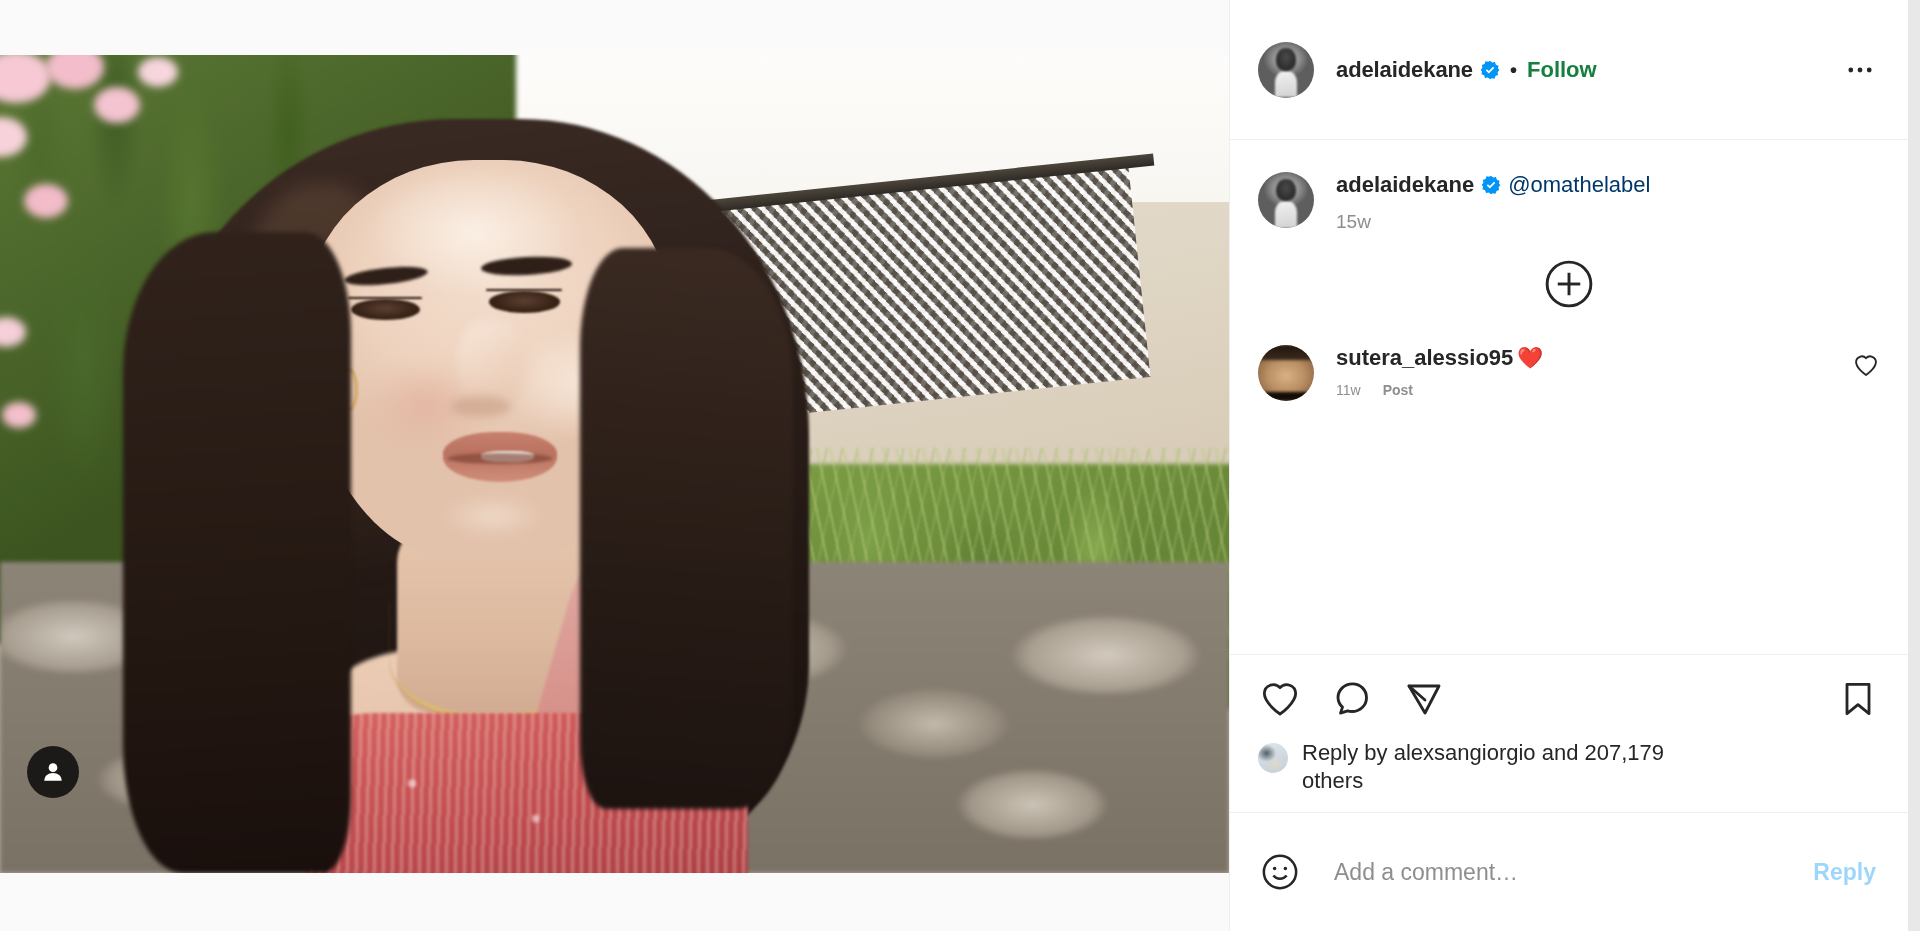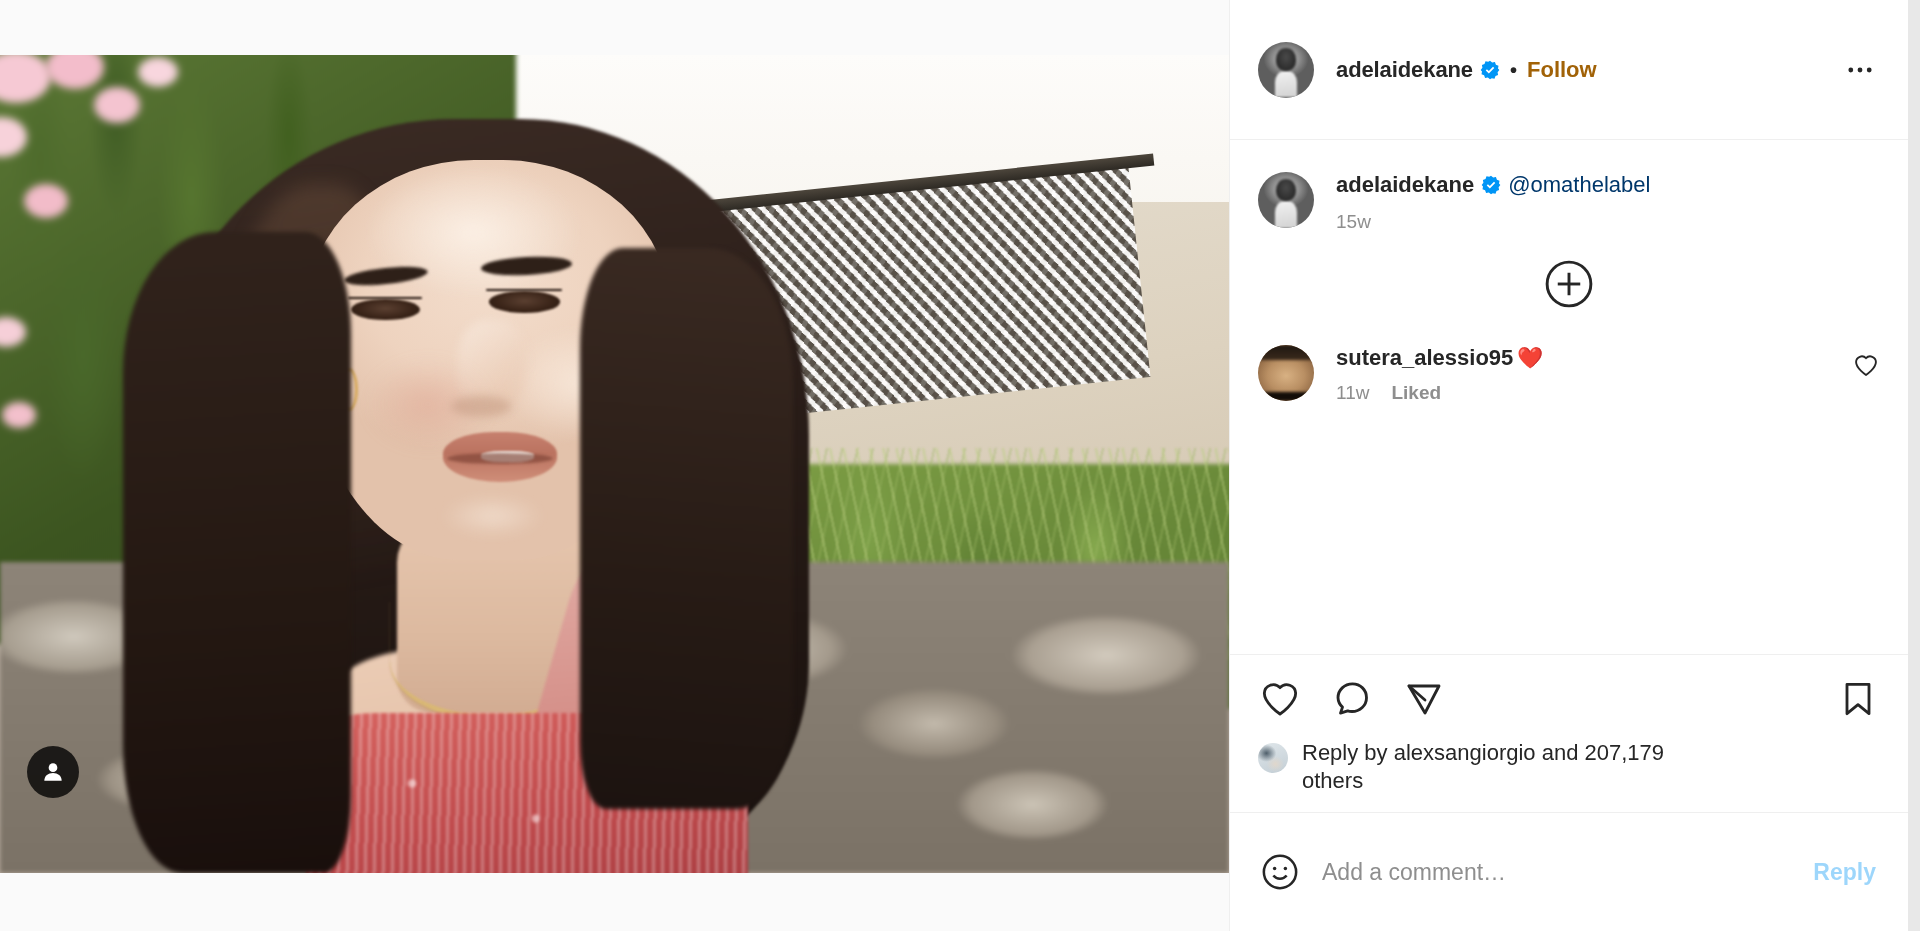--- a/index.html
+++ b/index.html
@@ -398,21 +398,21 @@
 
   .dot-sep {
     color: #262626;
     font-size: 20px;
     margin: 0 10px;
     font-weight: 700;
     line-height: 1;
   }
 
   .follow-link {
-    color: #a16207;
+    color: #15803d;
     font-size: 22px;
     font-weight: 700;
     cursor: pointer;
   }
 
   .more-btn {
     margin-left: auto;
     width: 40px; height: 40px;
     display: flex; align-items: center; justify-content: center;
     cursor: pointer;
@@ -450,21 +450,21 @@
     color: #00376b;
     cursor: pointer;
   }
   .emoji { font-size: 21px; }
 
   .comment-meta {
     margin-top: 10px;
     display: flex;
     align-items: center;
     gap: 22px;
-    font-size: 19px;
+    font-size: 14px;
     color: #8e8e8e;
   }
   .comment-meta .reply {
     font-weight: 600;
     cursor: pointer;
   }
   .comment-like {
     width: 28px; height: 28px;
     margin-left: 14px;
     margin-top: 8px;
@@ -556,21 +556,21 @@
     fill: none; stroke: #262626; stroke-width: 1.6;
   }
   .comment-input {
     flex: 1 1 auto;
     border: none;
     outline: none;
     font-family: "Liberation Sans", sans-serif;
     font-size: 23px;
     color: #262626;
     background: transparent;
-    margin-left: 20px;
+    margin-left: 32px;
   }
   .comment-input::placeholder { color: #8e8e8e; }
   .post-btn {
     border: none;
     background: transparent;
     color: #0095f6;
     opacity: .38;
     font-family: "Liberation Sans", sans-serif;
     font-size: 23px;
     font-weight: 600;
@@ -698,21 +698,21 @@
       </div>
 
       <div class="comment-row">
         <div class="avatar av-56 av-sa"></div>
         <div class="comment-body">
           <div class="comment-text">
             <span class="cname">sutera_alessio95</span><span class="emoji">❤️</span>
           </div>
           <div class="comment-meta">
             <span>11w</span>
-            <span class="reply">Liked</span>
+            <span class="reply">Post</span>
           </div>
         </div>
         <div class="comment-like">
           <svg viewBox="0 0 24 24" aria-hidden="true">
             <path d="M12 20.5S3.5 14.9 3.5 9.4A4.9 4.9 0 0 1 12 6.2a4.9 4.9 0 0 1 8.5 3.2c0 5.5-8.5 11.1-8.5 11.1z"></path>
           </svg>
         </div>
       </div>
     </div>
 

